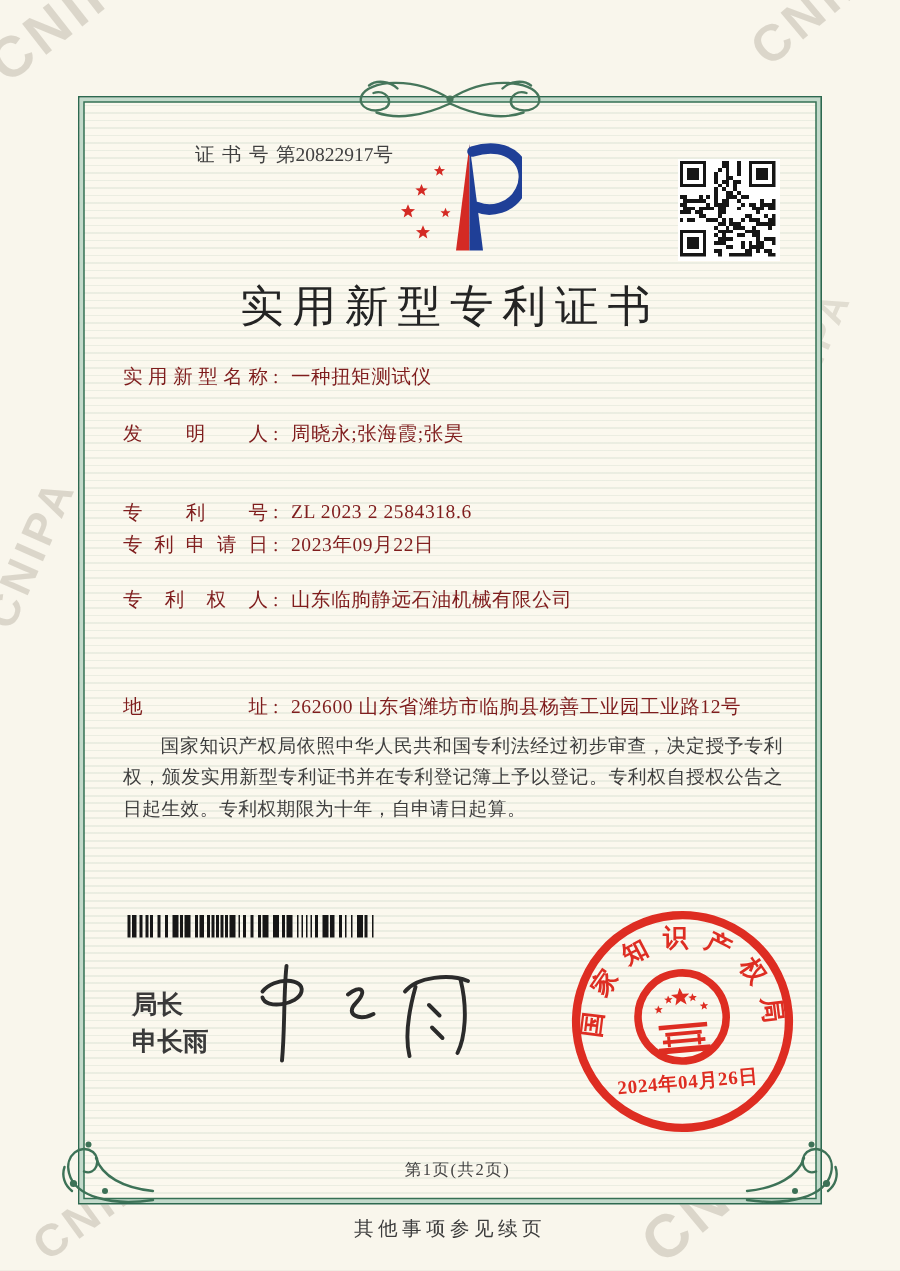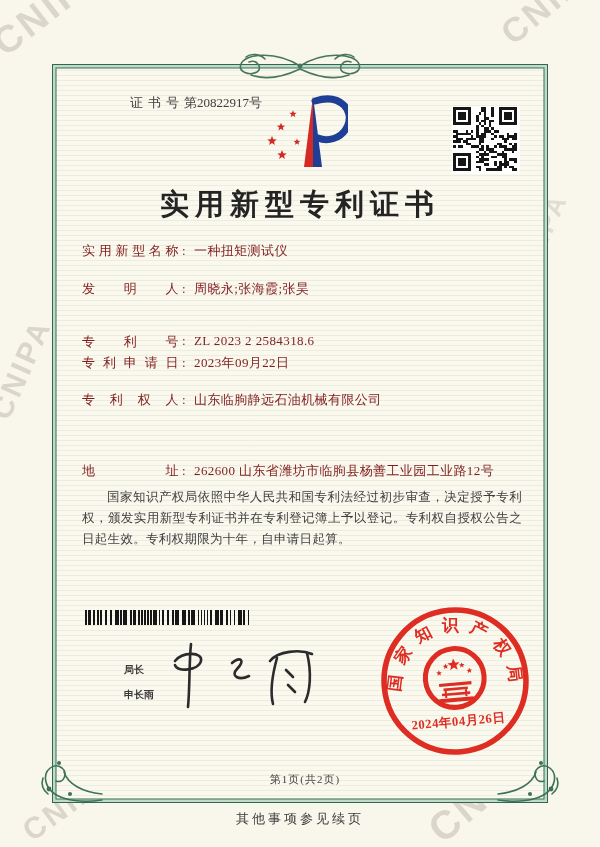--- a/index.html
+++ b/index.html
@@ -34,21 +34,21 @@
   .flourish.top{left:205px;top:46px;}
   .flourish.bl{left:34px;top:748px;}
   .flourish.br{left:494px;top:748px;}
   
   .cert-no{position:absolute;left:82px;top:94px;font-size:13px;z-index:4;color:#404040;}
   .cert-no .sp{letter-spacing:5px;margin-left:48px;}
   .logo{position:absolute;left:256px;top:90px;z-index:4;}
   .qr{position:absolute;left:452px;top:106px;width:66px;height:66px;z-index:4;background:#fff;padding:1px;}
   .title{
     position:absolute;left:0;right:0;top:185px;text-align:center;z-index:4;
-    font-size:29px;font-weight:bold;letter-spacing:6px;color:#242424;
+    font-size:29px;font-weight:normal;letter-spacing:6px;color:#242424;
   }
   
   .frow{position:absolute;left:82px;width:462px;font-size:13px;z-index:4;color:#7f1d1d;letter-spacing:0.4px;}
   .fr0{top:242px;}.fr1{top:280px;}.fr2{top:333px;}.fr3{top:354px;}
   .fr4{top:391px;}.fr5{top:426px;margin-top:36px;}.fr6{top:462px;}
   .flabel{display:inline-block;width:97px;text-align:justify;text-align-last:justify;vertical-align:top;}
   .flabel.sm{width:88px;}
   .fcolon{margin:0 8px 0 3px;}
   .fcol2{position:absolute;left:270px;top:0;white-space:nowrap;}
   
@@ -56,21 +56,21 @@
   .paras p{
     margin:0 0 3px 0;font-size:12.5px;line-height:21px;text-align:justify;
     text-indent:2em;color:#3e3e3e;letter-spacing:0.3px;
   }
   
   .barcode{position:absolute;left:85px;top:610px;width:166px;height:15px;z-index:4;}
   
   .sigblock{
     position:absolute;left:88px;top:657px;z-index:4;
     font-family:"Liberation Sans","DejaVu Sans",sans-serif;
-    font-size:10px;font-weight:bold;line-height:25px;color:#3a3a3a;margin-left:36px;
+    font-size:17px;font-weight:bold;line-height:25px;color:#3a3a3a;
   }
   .sig-hand{position:absolute;left:158px;top:636px;z-index:4;}
   
   .seal{position:absolute;left:379px;top:605px;z-index:5;transform:rotate(-5deg);opacity:0.95;}
   
   .pagenum{position:absolute;left:0;right:0;top:772px;text-align:center;font-size:11px;z-index:4;color:#444;letter-spacing:1px;margin-left:10px;}
   .contnote{position:absolute;left:0;right:0;top:810px;text-align:center;font-size:13px;z-index:4;color:#3c3c3c;letter-spacing:3px;}
 </style>
 </head>
 <body>

